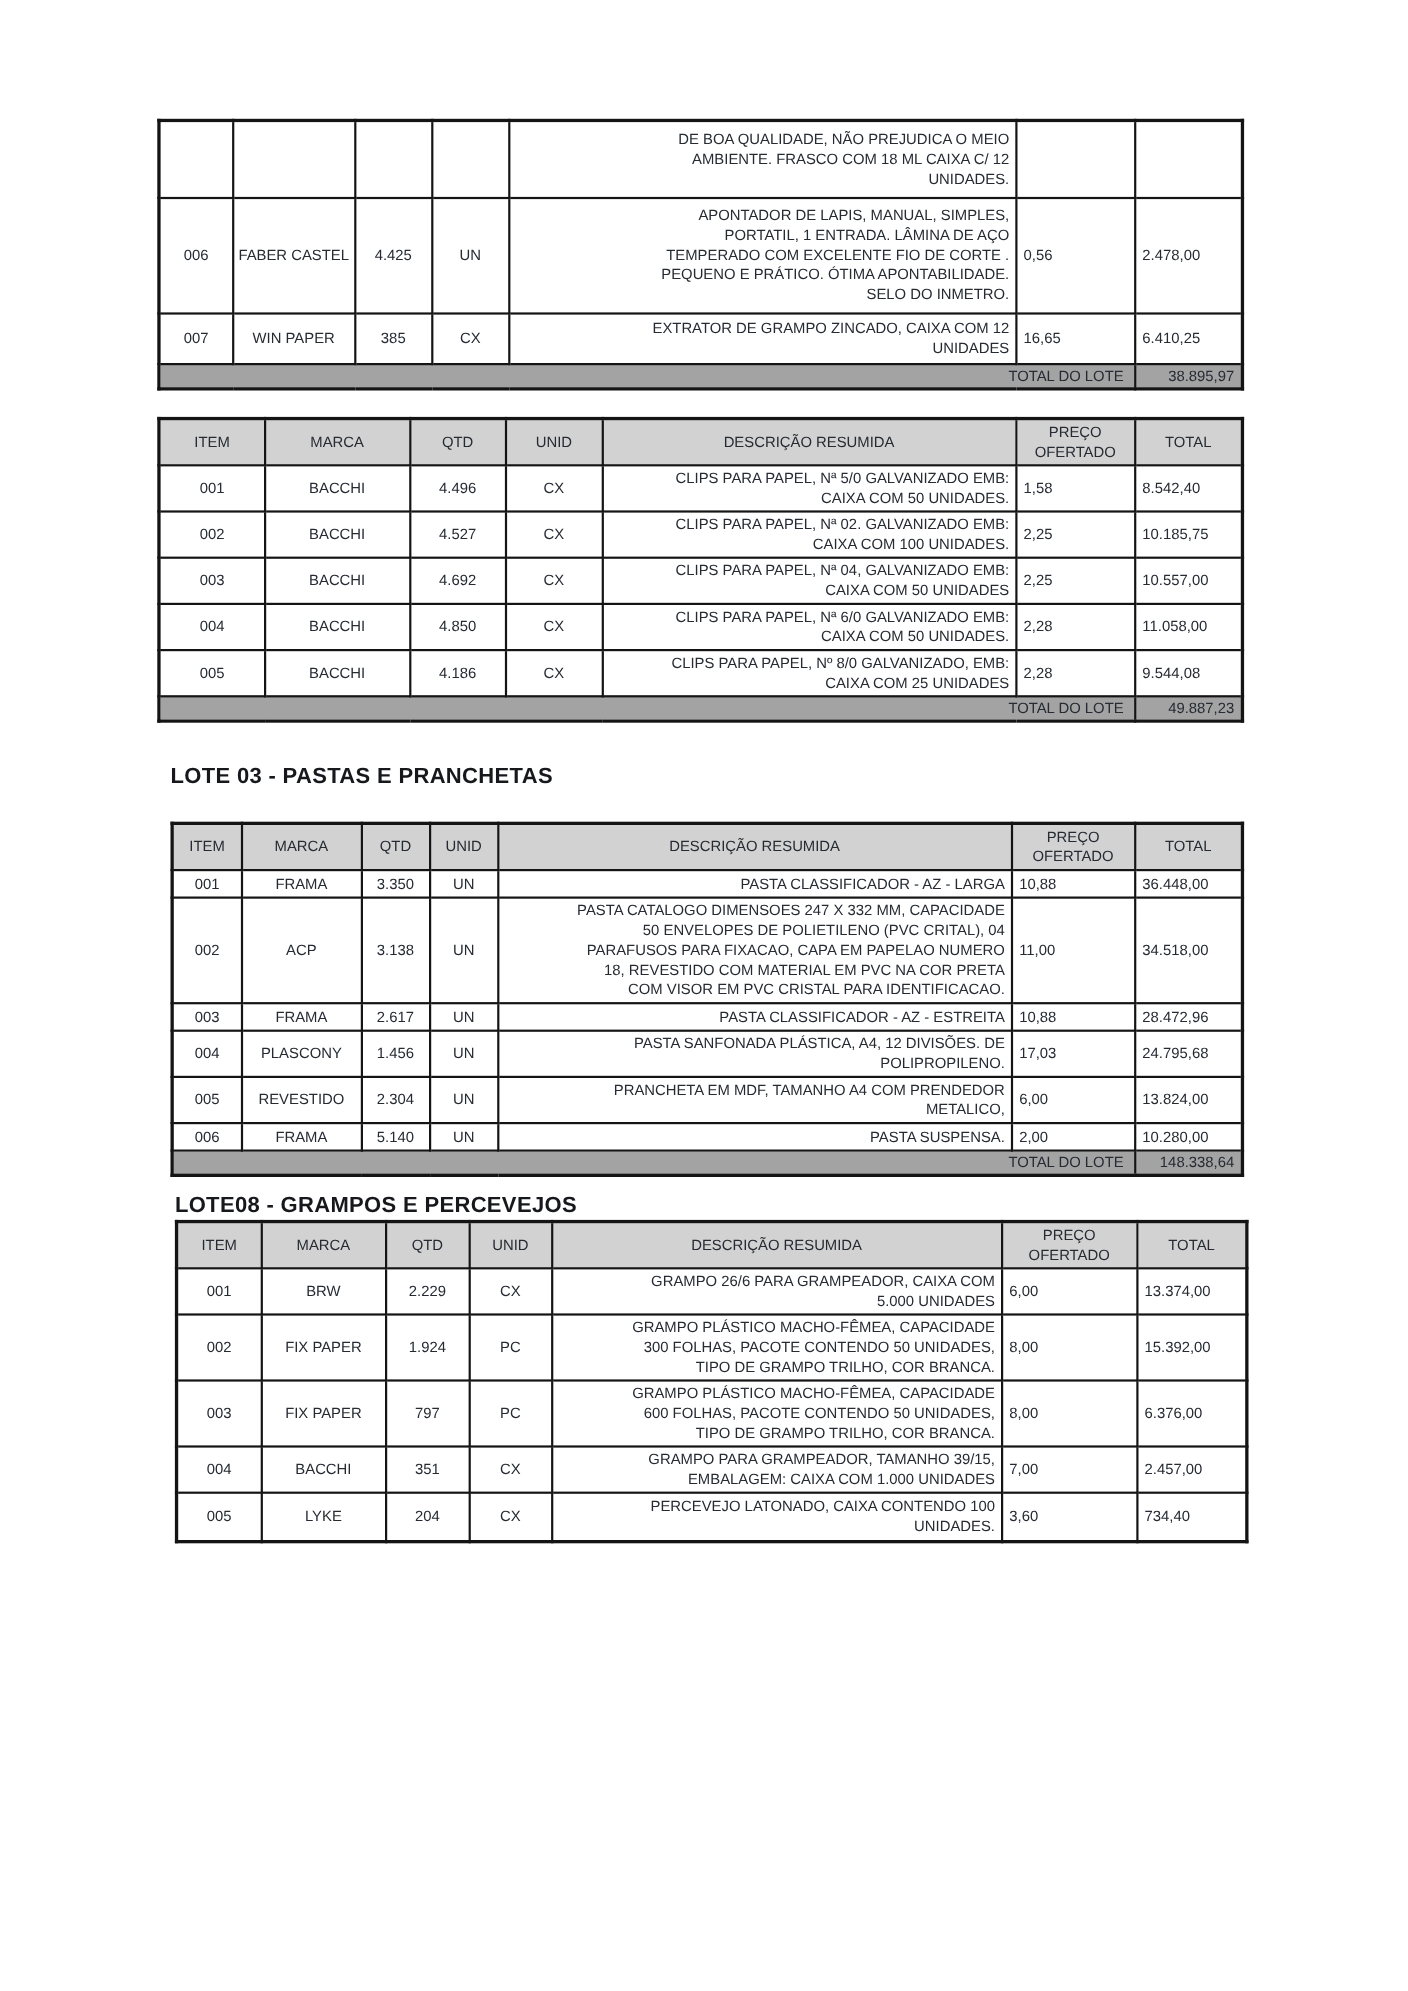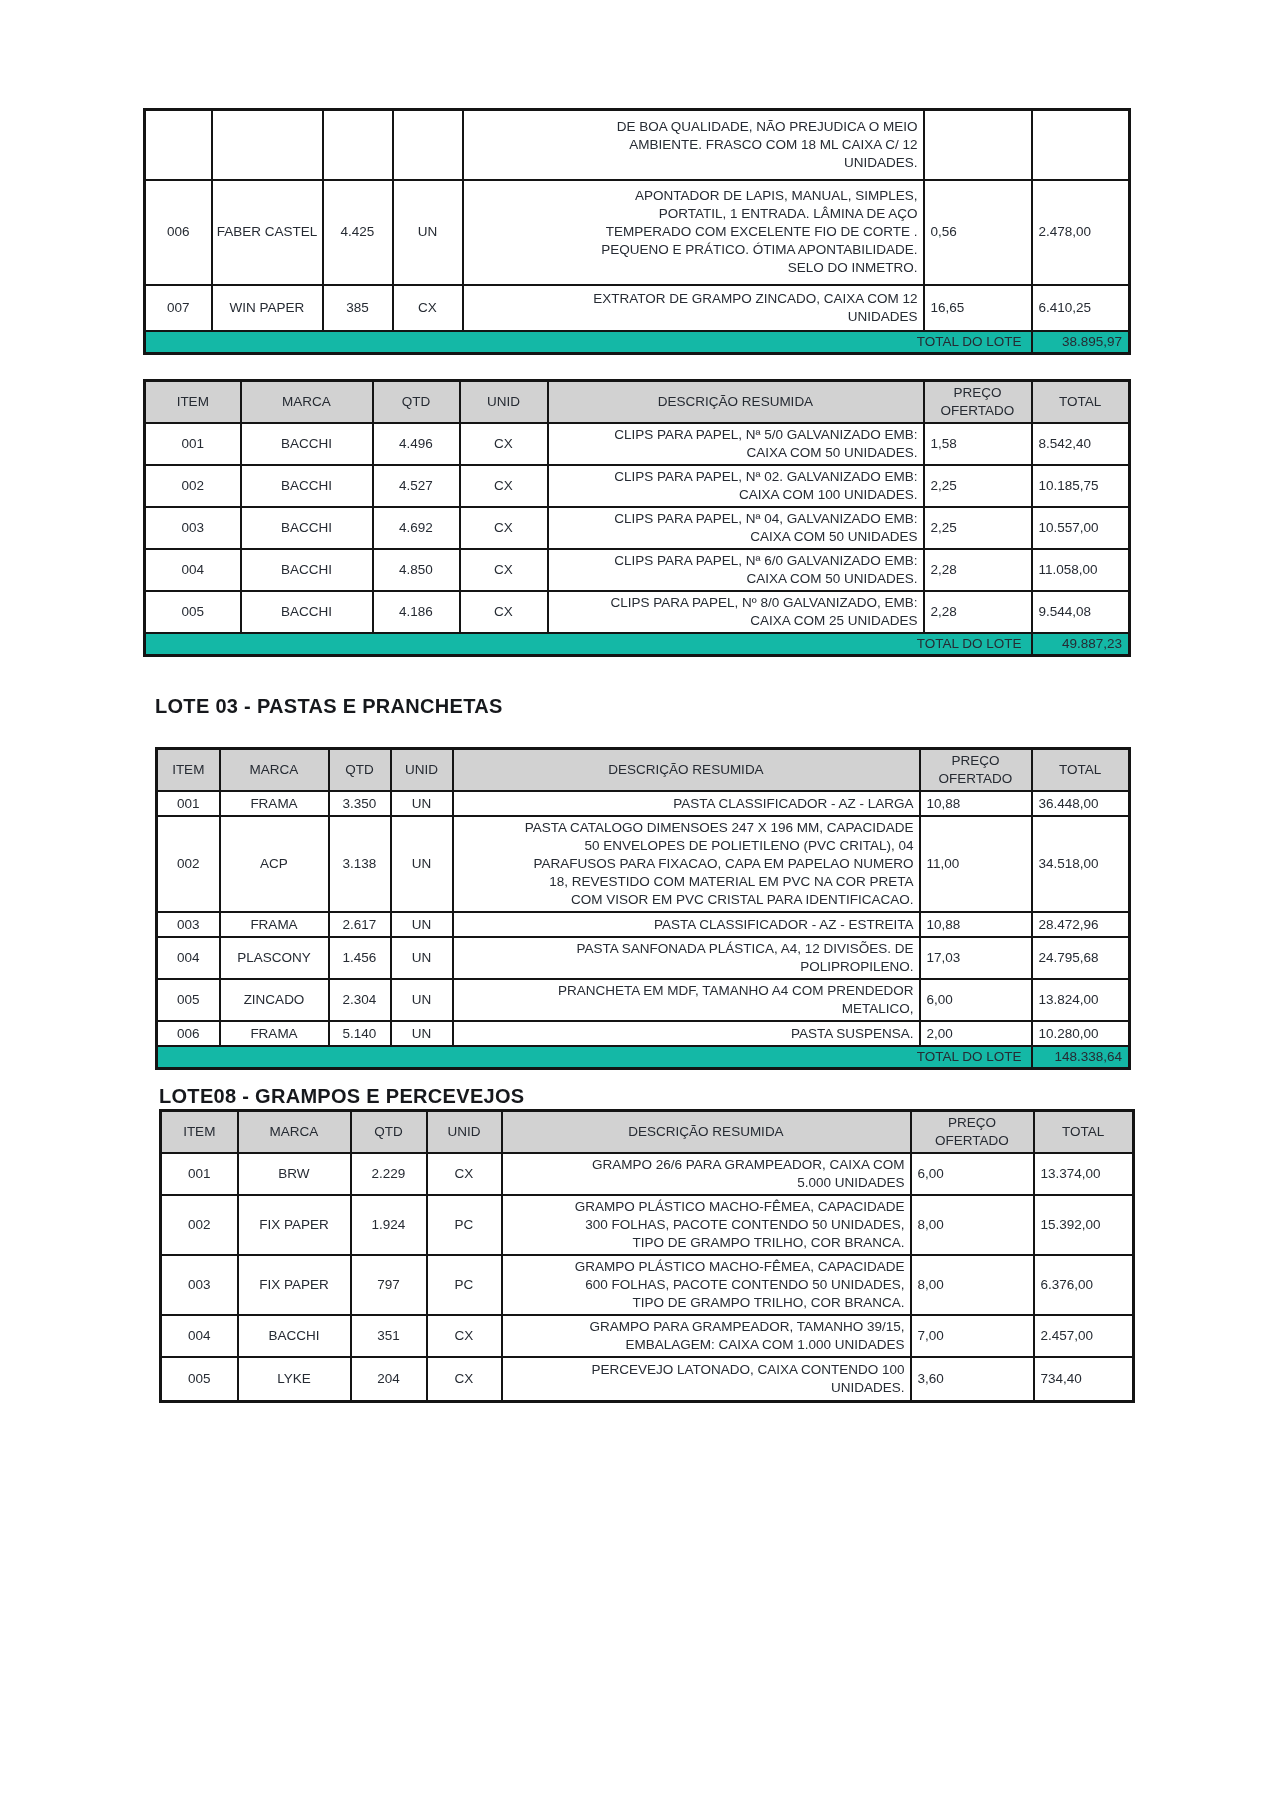--- a/index.html
+++ b/index.html
@@ -35,21 +35,21 @@
   }
   .lot-table th {
     background:#d2d2d2;
     font-weight:normal;
     text-align:center;
     padding:2px 4px;
   }
   td.c-center { text-align:center; padding:2px 4px; }
   td.c-desc   { text-align:right;   padding:2px 5px; white-space:pre-line; }
   td.c-num    { text-align:left;  padding:2px 6px; }
-  tr.total-row td { background:#14b8a6; }
+  tr.total-row td { background:#a3a3a3; }
   td.total-label { text-align:right; padding:1px 9px; }
   td.total-value { text-align:right; padding:1px 6px; }
 </style>
 </head>
 <body>
 
 <div class="page">
   <div id="tables-root">
   <section class="lot-section" style="left: 143px; top: 108px;">
 
@@ -223,21 +223,21 @@
               <td class="c-center">UN</td>
               <td class="c-desc">PASTA CLASSIFICADOR - AZ - LARGA</td>
               <td class="c-num">10,88</td>
               <td class="c-num">36.448,00</td>
             </tr>
             <tr style="height: 92px;">
               <td class="c-center">002</td>
               <td class="c-center">ACP</td>
               <td class="c-center">3.138</td>
               <td class="c-center">UN</td>
-              <td class="c-desc">PASTA CATALOGO DIMENSOES 247 X 196 MM, CAPACIDADE
+              <td class="c-desc">PASTA CATALOGO DIMENSOES 247 X 332 MM, CAPACIDADE
 50 ENVELOPES DE POLIETILENO (PVC CRITAL), 04
 PARAFUSOS PARA FIXACAO, CAPA EM PAPELAO NUMERO
 18, REVESTIDO COM MATERIAL EM PVC NA COR PRETA
 COM VISOR EM PVC CRISTAL PARA IDENTIFICACAO.</td>
               <td class="c-num">11,00</td>
               <td class="c-num">34.518,00</td>
             </tr>
             <tr style="height: 25px;">
               <td class="c-center">003</td>
               <td class="c-center">FRAMA</td>
@@ -252,21 +252,21 @@
               <td class="c-center">PLASCONY</td>
               <td class="c-center">1.456</td>
               <td class="c-center">UN</td>
               <td class="c-desc">PASTA SANFONADA PLÁSTICA, A4, 12 DIVISÕES. DE
 POLIPROPILENO.</td>
               <td class="c-num">17,03</td>
               <td class="c-num">24.795,68</td>
             </tr>
             <tr style="height: 40px;">
               <td class="c-center">005</td>
-              <td class="c-center">ZINCADO</td>
+              <td class="c-center">REVESTIDO</td>
               <td class="c-center">2.304</td>
               <td class="c-center">UN</td>
               <td class="c-desc">PRANCHETA EM MDF, TAMANHO A4 COM PRENDEDOR
 METALICO,</td>
               <td class="c-num">6,00</td>
               <td class="c-num">13.824,00</td>
             </tr>
             <tr style="height: 25px;">
               <td class="c-center">006</td>
               <td class="c-center">FRAMA</td>

